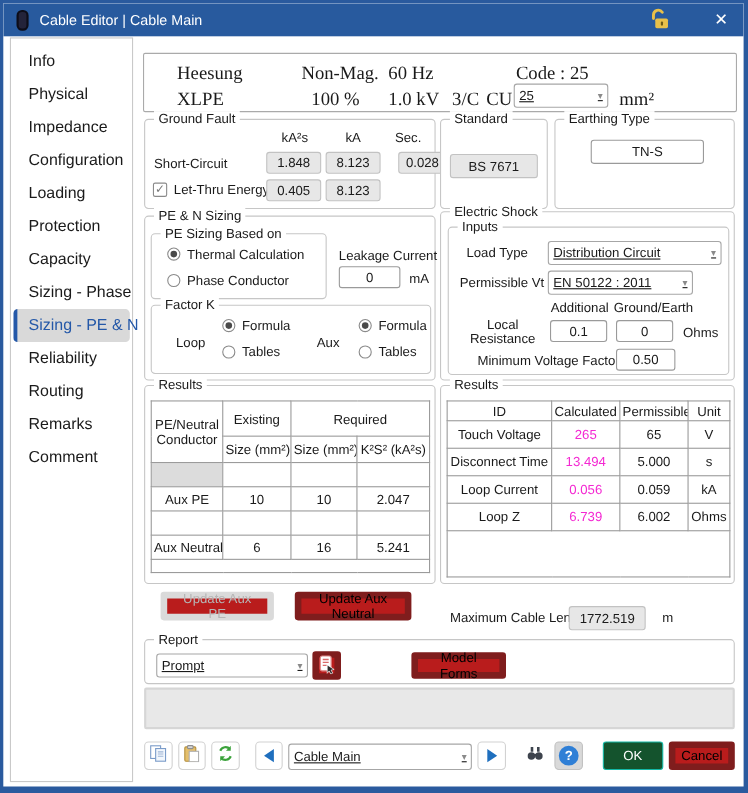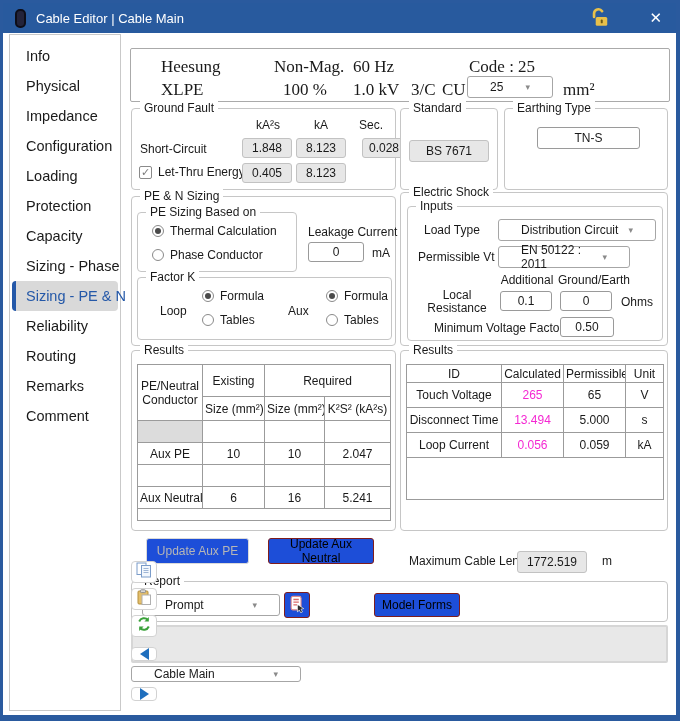--- a/index.html
+++ b/index.html
@@ -17,37 +17,37 @@
   
   .sidebar{position:absolute;left:6px;top:31px;width:112px;height:677px;border:1px solid #c9c9c9;background:#fff;box-sizing:border-box;padding-top:6px;}
   .nav-item{height:30px;line-height:30px;font-size:14.5px;padding-left:14px;margin:0 2px;white-space:nowrap;border-radius:4px;}
   .nav-item.sel{background:#d9d9d9;color:#2458a8;border-left:4px solid #2458a8;padding-left:10px;}
   
   .gb{position:absolute;border:1px solid #c6c6c6;border-radius:4px;box-sizing:border-box;background:#fff;}
   .gbt{position:absolute;top:-8px;left:8px;background:#fff;padding:0 4px;font-size:12px;white-space:nowrap;}
   .lbl{position:absolute;font-size:12px;white-space:nowrap;}
   .fldg{position:absolute;background:#e7e7e7;border:1px solid #c2c2c2;border-radius:3px;font-size:12px;display:flex;align-items:center;justify-content:center;box-sizing:border-box;}
   .fldw{position:absolute;background:#fff;border:1px solid #9a9a9a;border-radius:3px;font-size:12px;display:flex;align-items:center;justify-content:center;box-sizing:border-box;}
-  .dd{position:absolute;background:#fff;border:1px solid #a6a6a6;border-radius:3px;font-size:12px;display:flex;align-items:center;justify-content:space-between;padding:0 22px;box-sizing:border-box;}
+  .dd{position:absolute;background:#fff;border:1px solid #a6a6a6;border-radius:3px;font-size:12px;display:flex;align-items:center;justify-content:space-between;padding:0 4px;box-sizing:border-box;text-decoration:underline;}
   .dd .arr{color:#8a8a8a;font-size:9px;margin-left:6px;}
   .rad{position:absolute;display:flex;align-items:center;gap:6px;font-size:12px;white-space:nowrap;}
   .rb{width:12px;height:12px;border:1px solid #8a8a8a;border-radius:50%;background:#fff;position:relative;flex:0 0 auto;box-sizing:border-box;}
   .rad.on .rb::after{content:"";position:absolute;left:2px;top:2px;width:6px;height:6px;border-radius:50%;background:#4a4a4a;}
   .chkrow{position:absolute;display:flex;align-items:center;gap:6px;font-size:12px;white-space:nowrap;}
   .cb{width:13px;height:13px;border:1px solid #8a8a8a;background:#fff;position:relative;box-sizing:border-box;border-radius:2px;color:#7a7a7a;font-size:11px;line-height:11px;text-align:center;}
-  .btn{position:absolute;background:#1d4ed8;border:1px solid #7f1d1d;border-radius:3px;font-size:12px;display:flex;align-items:center;justify-content:center;box-sizing:border-box;cursor:default;}
+  .btn{position:absolute;background:#b91c1c;border:6px solid #7f1d1d;border-radius:3px;font-size:12px;display:flex;align-items:center;justify-content:center;box-sizing:border-box;cursor:default;}
   .btn.disabled{color:#b6b6b6;border-color:#dadada;}
   
   table.tbl{position:absolute;border-collapse:collapse;table-layout:fixed;background:#fff;}
   .tbl td{border:1px solid #9b9b9b;font-size:12px;text-align:center;padding:1px 2px;overflow:hidden;white-space:nowrap;}
   .tbl .graycell{background:#dcdcdc;}
   .tbl .mag{color:#f428d2;}
   
   .msgbox{position:absolute;background:#e8e8e8;border:2px solid #d6d6d6;border-radius:2px;box-sizing:border-box;}
-  .toolbar{position:absolute;display:flex;align-items:flex-start;justify-content:center;gap:5px;flex-direction:column;}
+  .toolbar{position:absolute;display:flex;align-items:flex-end;justify-content:center;gap:5px;}
   .tbtn{width:26px;height:26px;background:#fff;border:1px solid #d2d2d2;border-radius:4px;display:flex;align-items:center;justify-content:center;box-sizing:border-box;}
   .tbtn.flat{border-color:transparent;}
   .tbtn.pressed{background:#d9d9d9;border-color:#c2c2c2;}
   .arrow-l{width:0;height:0;border-top:6px solid transparent;border-bottom:6px solid transparent;border-right:9px solid #1f6fbe;}
   .arrow-r{width:0;height:0;border-top:6px solid transparent;border-bottom:6px solid transparent;border-left:9px solid #1f6fbe;}
   .okbtn{background:#14532d;color:#fff;border:1px solid #14b8a6;}
   .helpq{width:18px;height:18px;border-radius:50%;background:#2f7fd6;color:#fff;font-size:12px;font-weight:bold;display:flex;align-items:center;justify-content:center;}
   .hdrtxt{position:absolute;font-size:17px;white-space:nowrap;font-family:Liberation Serif, serif;}
 </style>
 </head>
@@ -276,20 +276,26 @@
         <td class="mag">13.494</td>
         <td>5.000</td>
         <td>s</td>
       </tr>
       <tr style="height:25px;">
         <td>Loop Current</td>
         <td class="mag">0.056</td>
         <td>0.059</td>
         <td>kA</td>
       </tr>
+      <tr style="height:25px;">
+        <td>Loop Z</td>
+        <td class="mag">6.739</td>
+        <td>6.002</td>
+        <td>Ohms</td>
+      </tr>
       <tr style="height:42px;">
             <td colspan="4"></td>
           </tr>
     </tbody>
       </table>
   </div>
 
   <button class="btn disabled" style="left:143px;top:535px;width:103px;height:26px;">Update Aux PE</button>
   <button class="btn" style="left:265px;top:535px;width:106px;height:26px;">Update Aux Neutral</button>
   <span class="lbl" style="left:406px;top:551px;">Maximum Cable Length</span>

